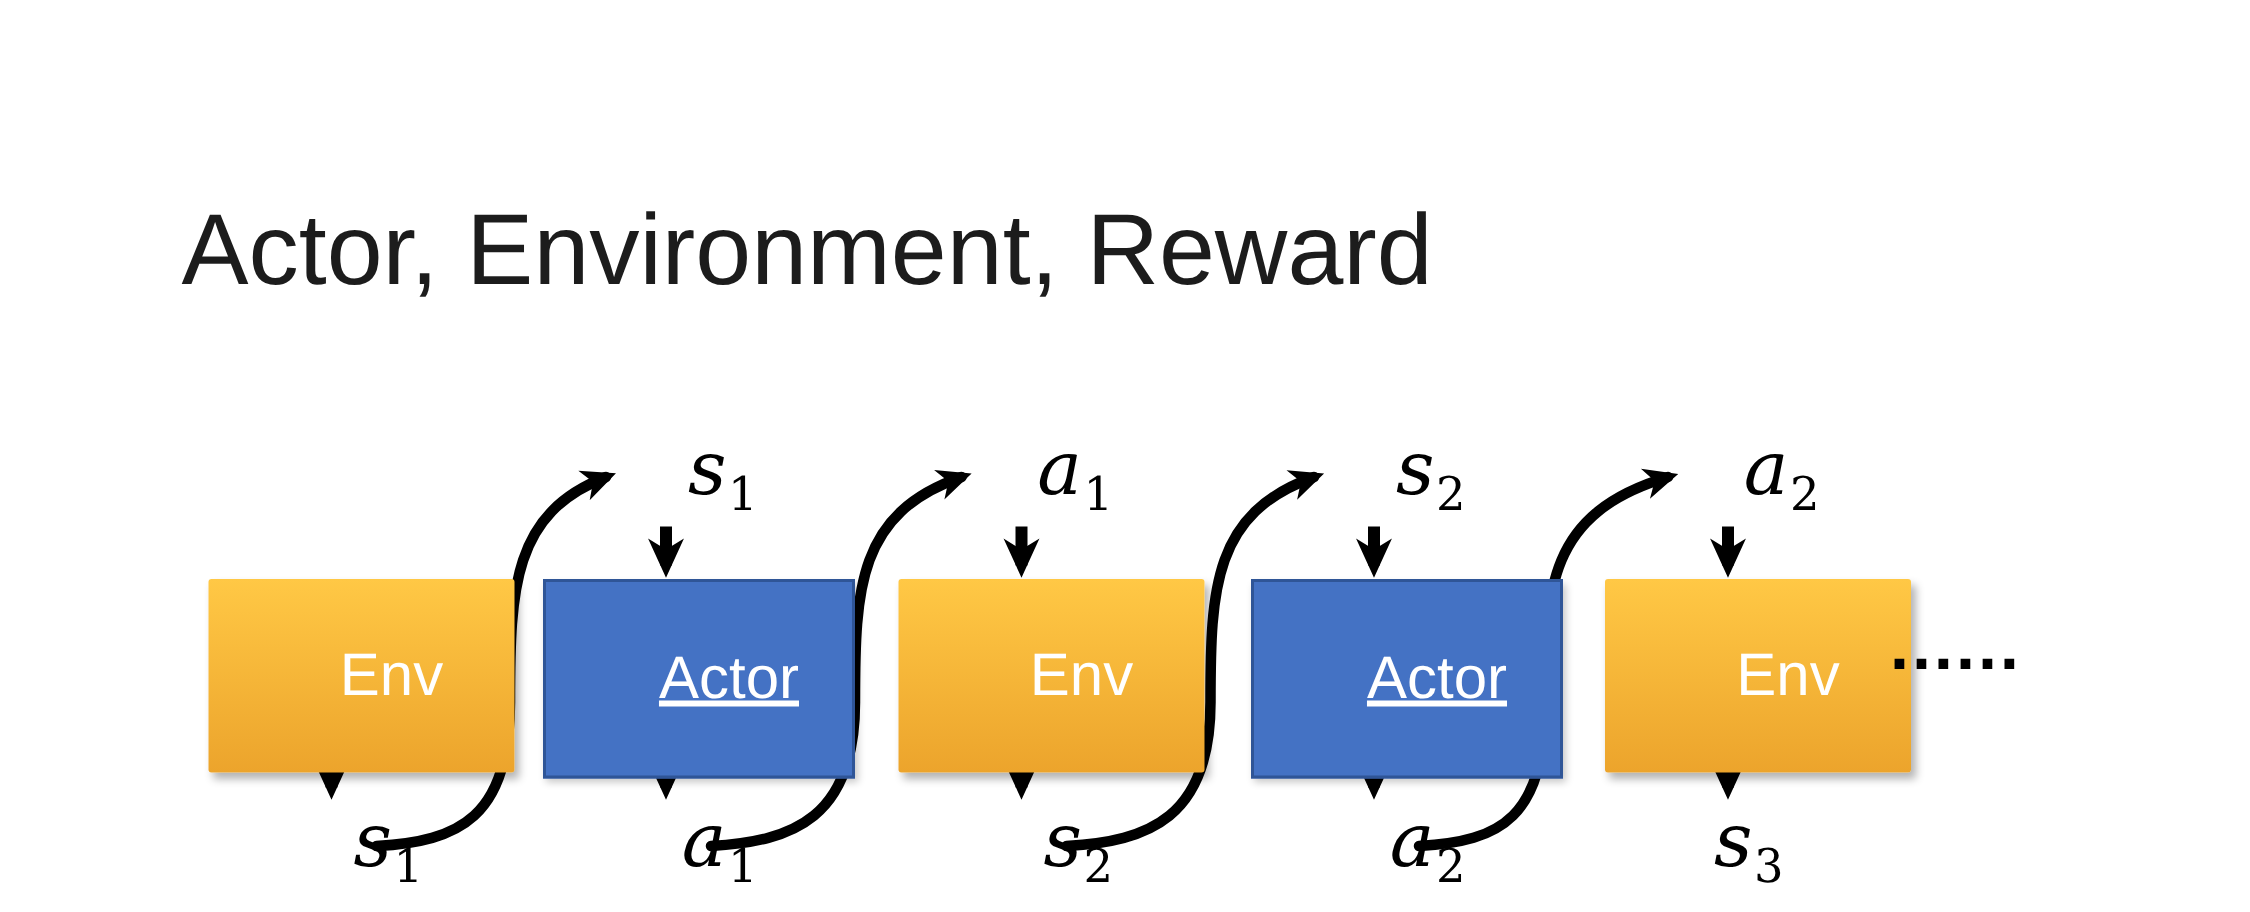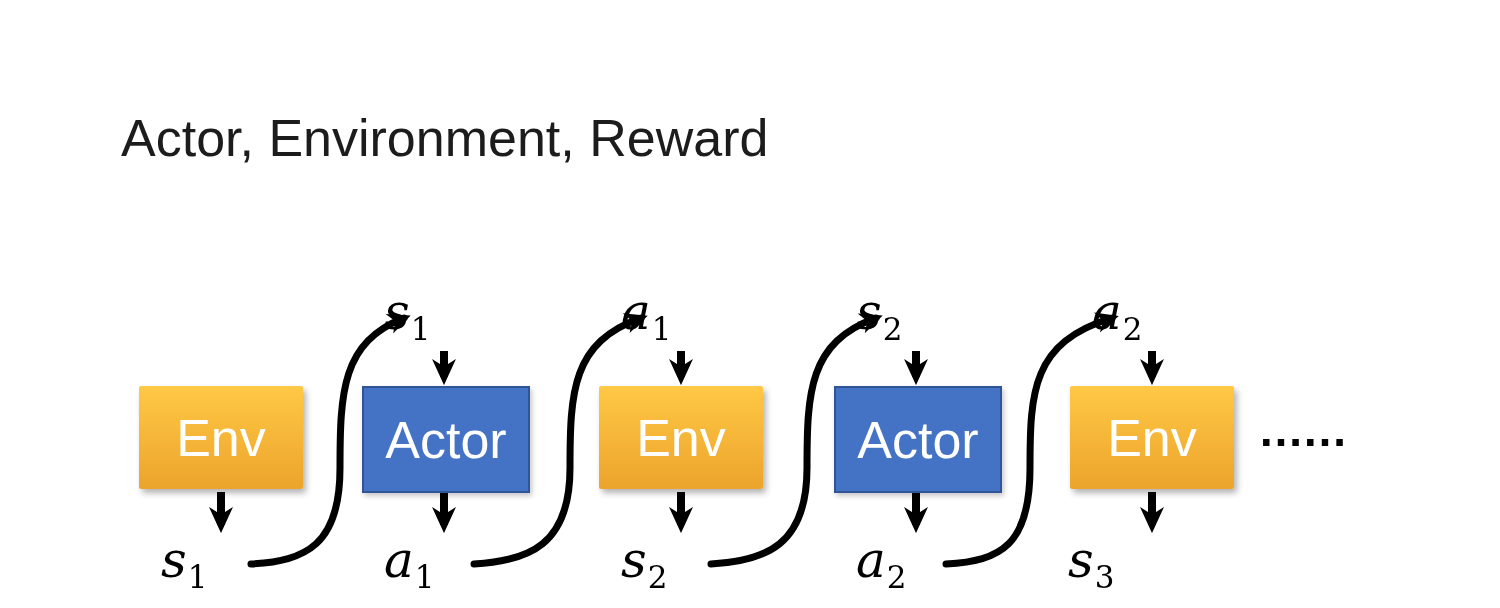--- a/index.html
+++ b/index.html
@@ -4,50 +4,52 @@
 <style>
   html,body{margin:0;padding:0;background:#ffffff;}
   body{
     position:relative;
     width:1500px;height:608px;
     overflow:hidden;
     font-family:"Liberation Sans",sans-serif;
   }
   .title{
     position:absolute;
-    left:121px;top:108px;
+    left:121px;top:128px;
     width:1200px;
-    font-size:52px;
+    font-size:67px;
     font-weight:300;
     letter-spacing:0px;
     color:var(--title,#1c1c1c);
     white-space:nowrap;
   }
   .box{
     position:absolute;
     top:386px;
-    width:164px;height:103px;
+    width:164px;height:129px;
     display:flex;align-items:center;justify-content:center;
     color:var(--box-text,#ffffff);
-    font-size:52px;
+    font-size:40px;
+    padding-left:40px;
   }
   .box.env{
     background:linear-gradient(180deg,var(--env-top,#FFC845) 0%,var(--env-bottom,#ECA42C) 100%);
     box-shadow:3px 4px 6px rgba(0,0,0,0.30);
     border-radius:2px;
   }
   .box.actor{
     background:var(--actor-fill,#4472C4);
     border:2px solid var(--actor-border,#2F5597);
     box-shadow:2px 3px 5px rgba(0,0,0,0.22);
+    text-decoration:underline;
   }
   .mlabel{
     position:absolute;
     width:120px;
-    text-align:left;
+    text-align:right;
     color:var(--ink,#000);
     font-family:"DejaVu Serif","Liberation Serif",serif;
     white-space:nowrap;
     line-height:56px;
   }
   .mlabel.top{top:284px;}
   .mlabel.bottom{top:532px;}
   .mvar{font-style:italic;font-size:50px;}
   .msub{
     font-style:normal;

